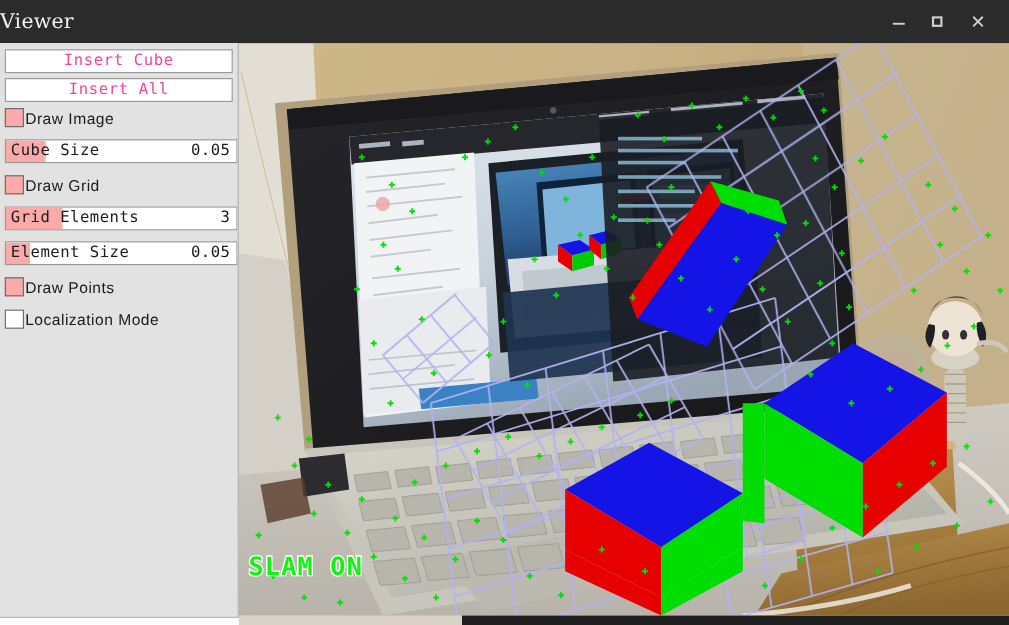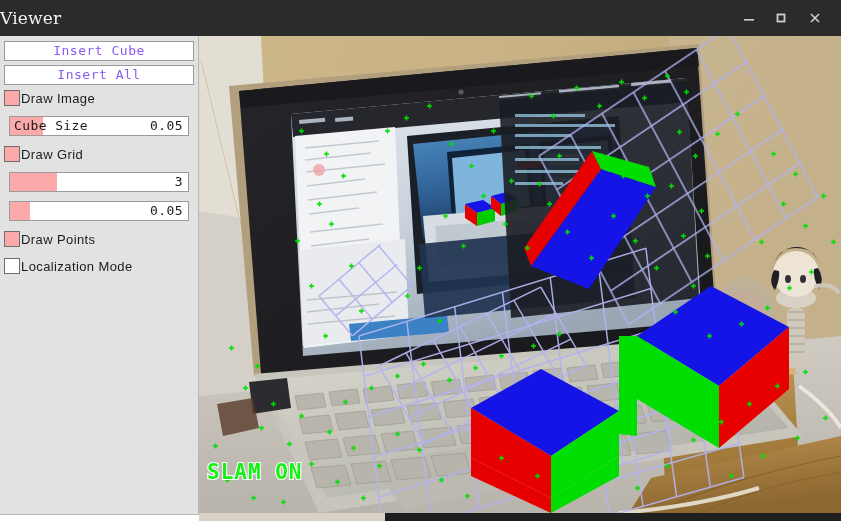--- a/index.html
+++ b/index.html
@@ -60,21 +60,21 @@
   }
   .pbtn {
     display: block;
     width: 190px; height: 20px;
     margin: 0 auto 4px auto;
     background: #ffffff;
     border: 1px solid #9a9a9a;
     box-sizing: border-box;
     font-family: "DejaVu Sans Mono", monospace;
     font-size: 13px;
-    color: #8b5cf6;
+    color: #ec4899;
     text-align: center;
     line-height: 18px;
     letter-spacing: .5px;
     cursor: pointer;
     padding: 0;
   }
 
   .checkrow {
     display: flex;
     align-items: center;
@@ -95,21 +95,21 @@
     font-family: Liberation Sans, sans-serif;
     font-size: 13px;
     color: #1b1b1b;
     margin-left: 1px;
     letter-spacing: .4px;
     white-space: nowrap;
   }
 
   .sliderrow {
     position: relative;
-    width: 180px; height: 20px;
+    width: 194px; height: 20px;
     margin: 0 auto 9px auto;
     background: #ffffff;
     border: 1px solid #9a9a9a;
     box-sizing: border-box;
     overflow: hidden;
     cursor: pointer;
   }
   .sfill {
     position: absolute;
     left: 0; top: 0; bottom: 0;
@@ -206,25 +206,27 @@
       <span class="svalue">0.05</span>
     </div>
 
     <div class="checkrow">
       <span class="cbox on"></span>
       <span class="clabel">Draw Grid</span>
     </div>
 
     <div class="sliderrow">
       <span class="sfill" style="width:47px"></span>
+      <span class="slabel">Grid Elements</span>
       <span class="svalue">3</span>
     </div>
 
     <div class="sliderrow">
       <span class="sfill" style="width:20px"></span>
+      <span class="slabel">Element Size</span>
       <span class="svalue">0.05</span>
     </div>
 
     <div class="checkrow">
       <span class="cbox on"></span>
       <span class="clabel">Draw Points</span>
     </div>
 
     <div class="checkrow">
       <span class="cbox"></span>

